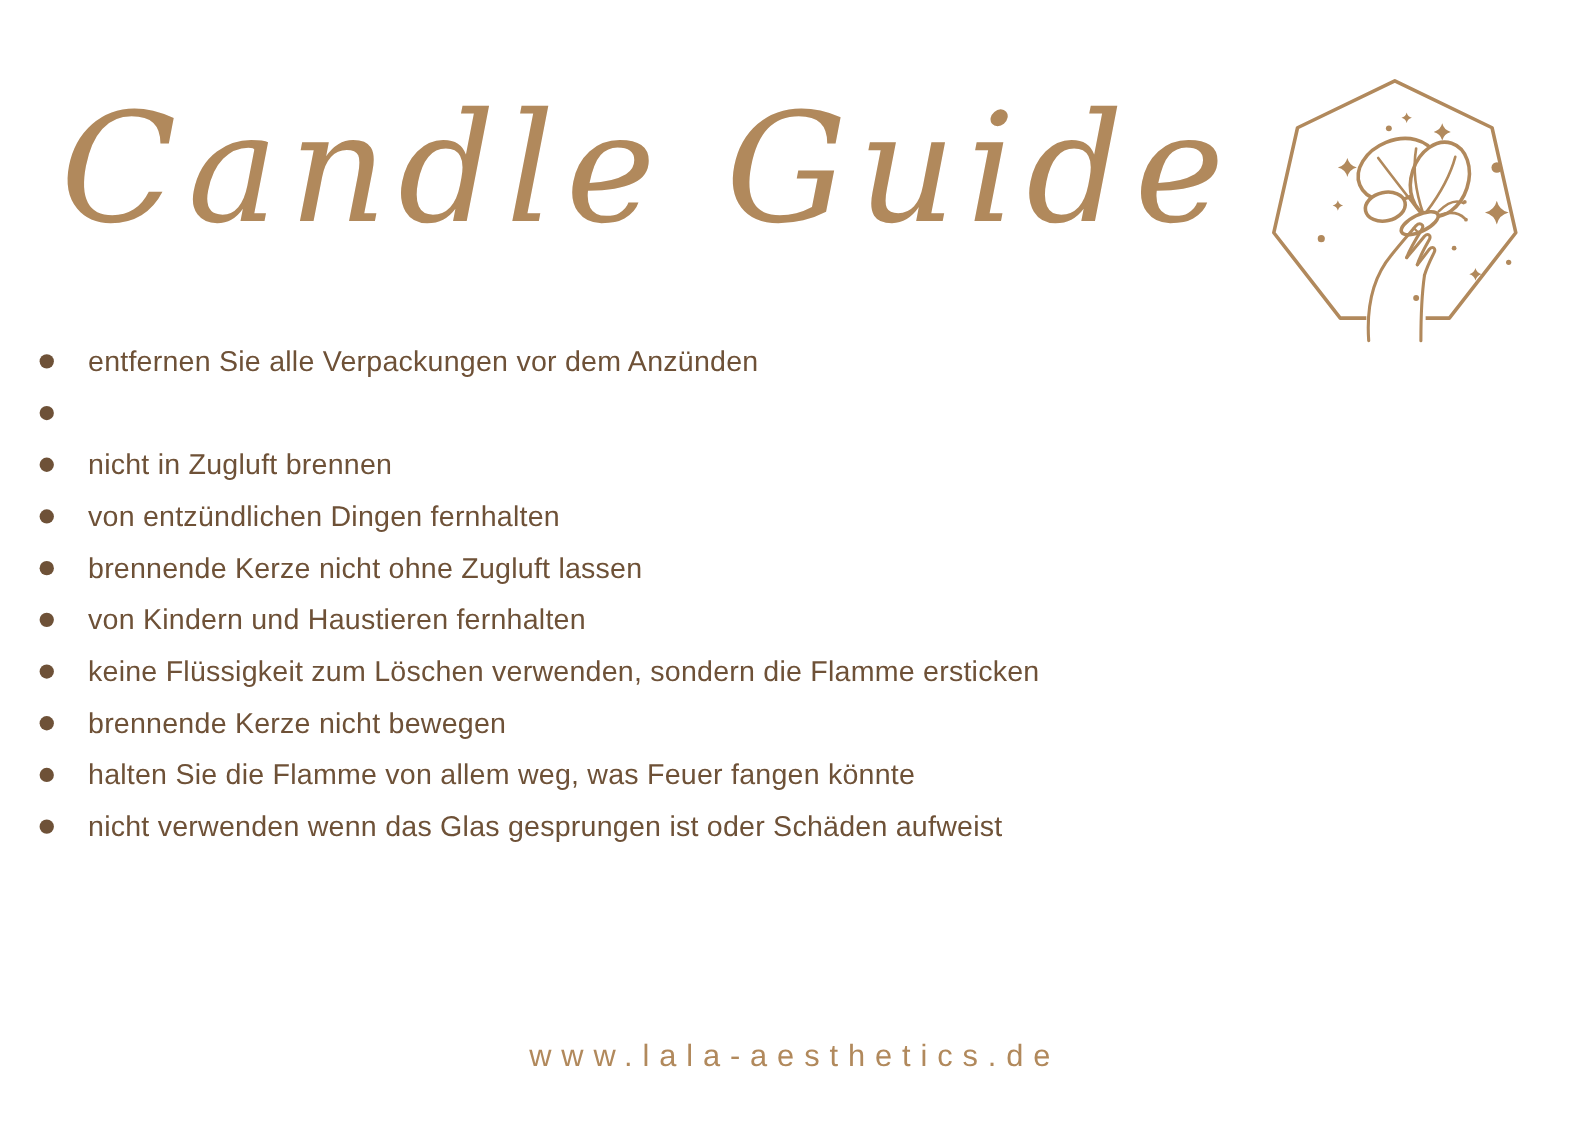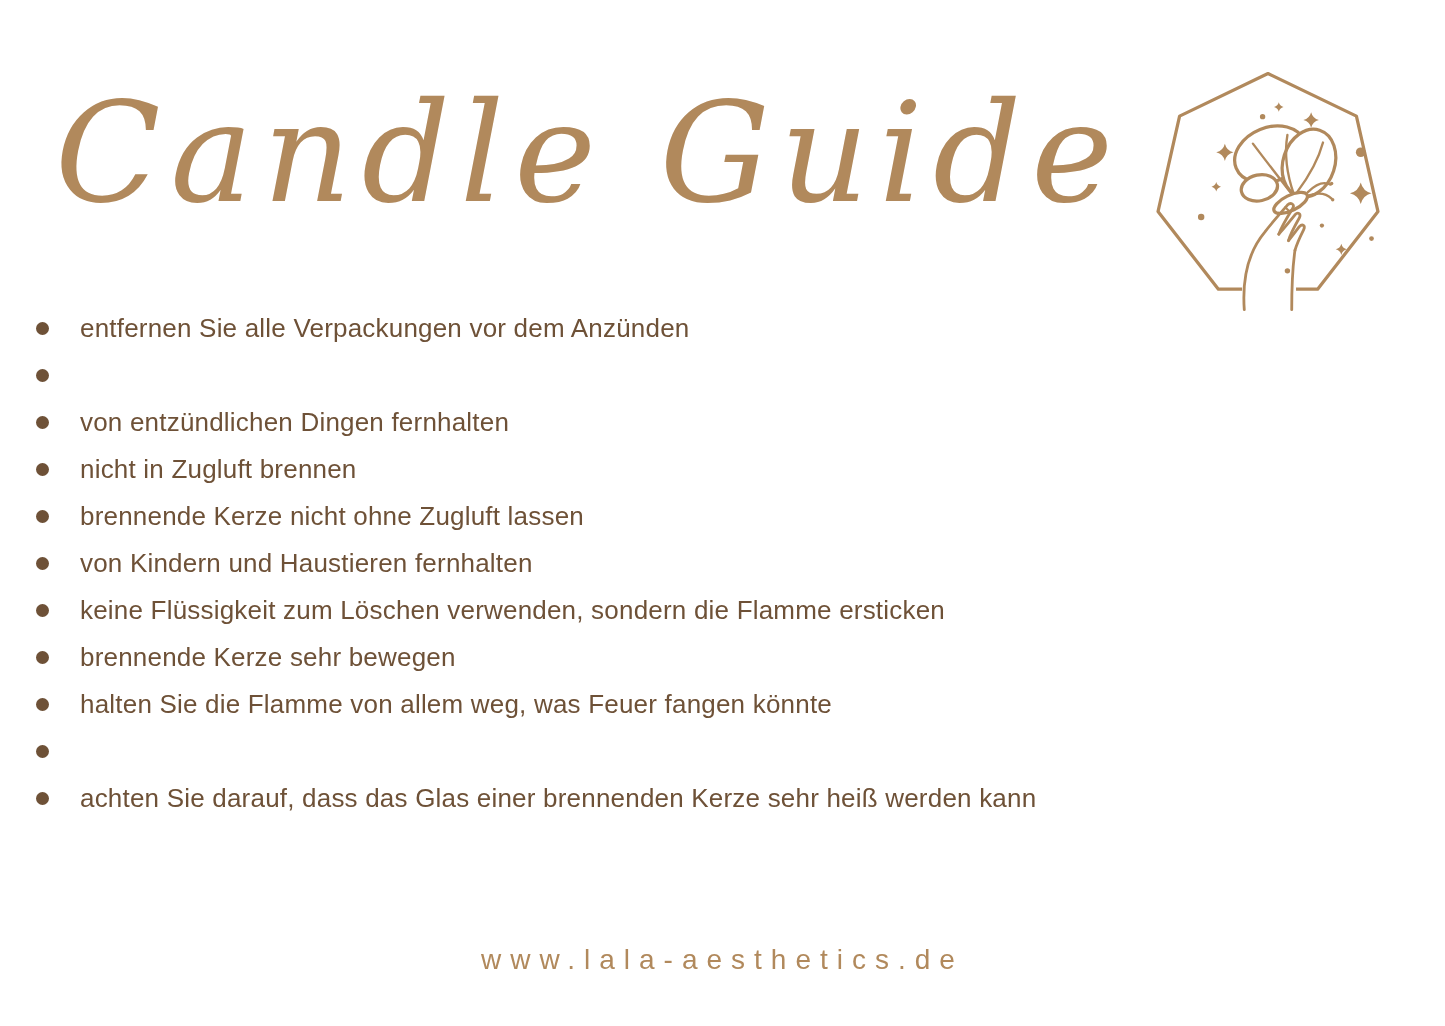--- a/index.html
+++ b/index.html
@@ -143,58 +143,55 @@
         <span class="dot"></span>
         <span class="txt">entfernen Sie alle Verpackungen vor dem Anzünden</span>
       </li>
 
       <li>
         <span class="dot"></span>
       </li>
 
       <li>
         <span class="dot"></span>
-        <span class="txt">von entzündlichen Dingen fernhalten</span>
+        <span class="txt">nicht in Zugluft brennen</span>
       </li>
 
       <li>
         <span class="dot"></span>
-        <span class="txt">nicht in Zugluft brennen</span>
+        <span class="txt">von entzündlichen Dingen fernhalten</span>
       </li>
 
       <li>
         <span class="dot"></span>
         <span class="txt">brennende Kerze nicht ohne Zugluft lassen</span>
       </li>
 
       <li>
         <span class="dot"></span>
         <span class="txt">von Kindern und Haustieren fernhalten</span>
       </li>
 
       <li>
         <span class="dot"></span>
         <span class="txt">keine Flüssigkeit zum Löschen verwenden, sondern die Flamme ersticken</span>
       </li>
 
       <li>
         <span class="dot"></span>
-        <span class="txt">brennende Kerze sehr bewegen</span>
+        <span class="txt">brennende Kerze nicht bewegen</span>
       </li>
 
       <li>
         <span class="dot"></span>
         <span class="txt">halten Sie die Flamme von allem weg, was Feuer fangen könnte</span>
       </li>
 
       <li>
         <span class="dot"></span>
+        <span class="txt">nicht verwenden wenn das Glas gesprungen ist oder Schäden aufweist</span>
       </li>
 
-      <li>
-        <span class="dot"></span>
-        <span class="txt">achten Sie darauf, dass das Glas einer brennenden Kerze sehr heiß werden kann</span>
-      </li>
     </ul>
 
   <div class="website">www.lala-aesthetics.de</div>
 
 </div>
 
 </body></html>

